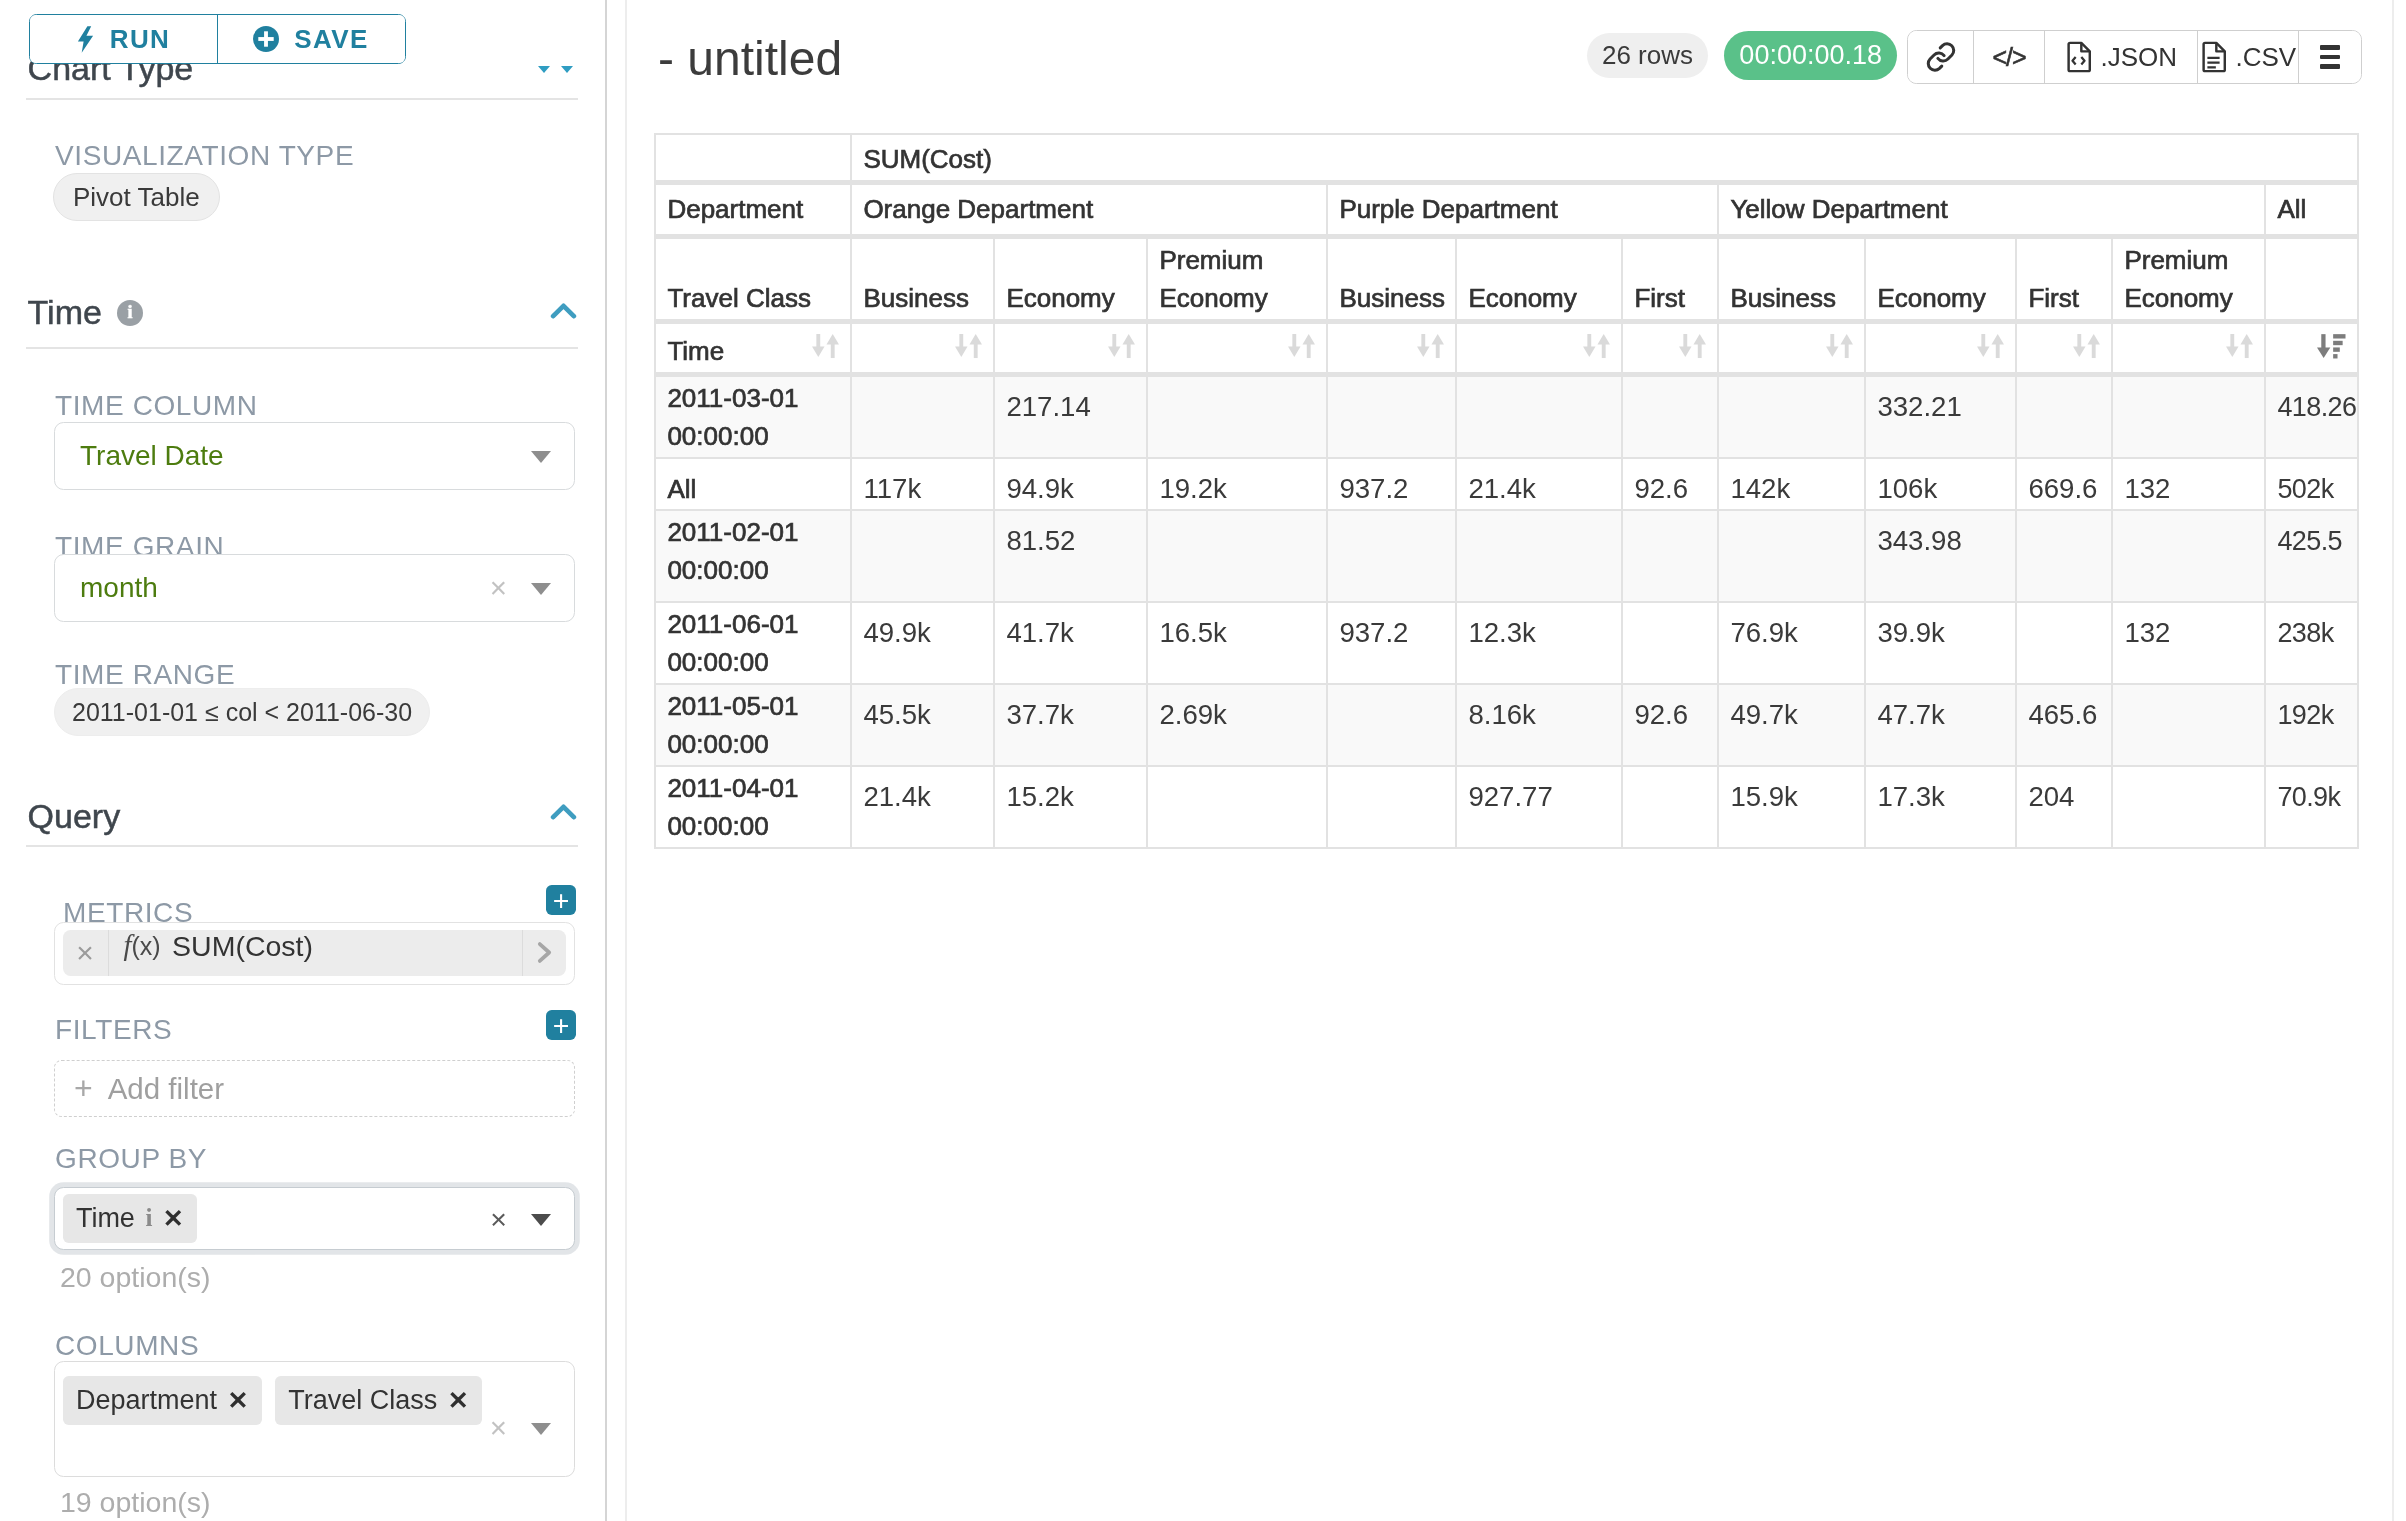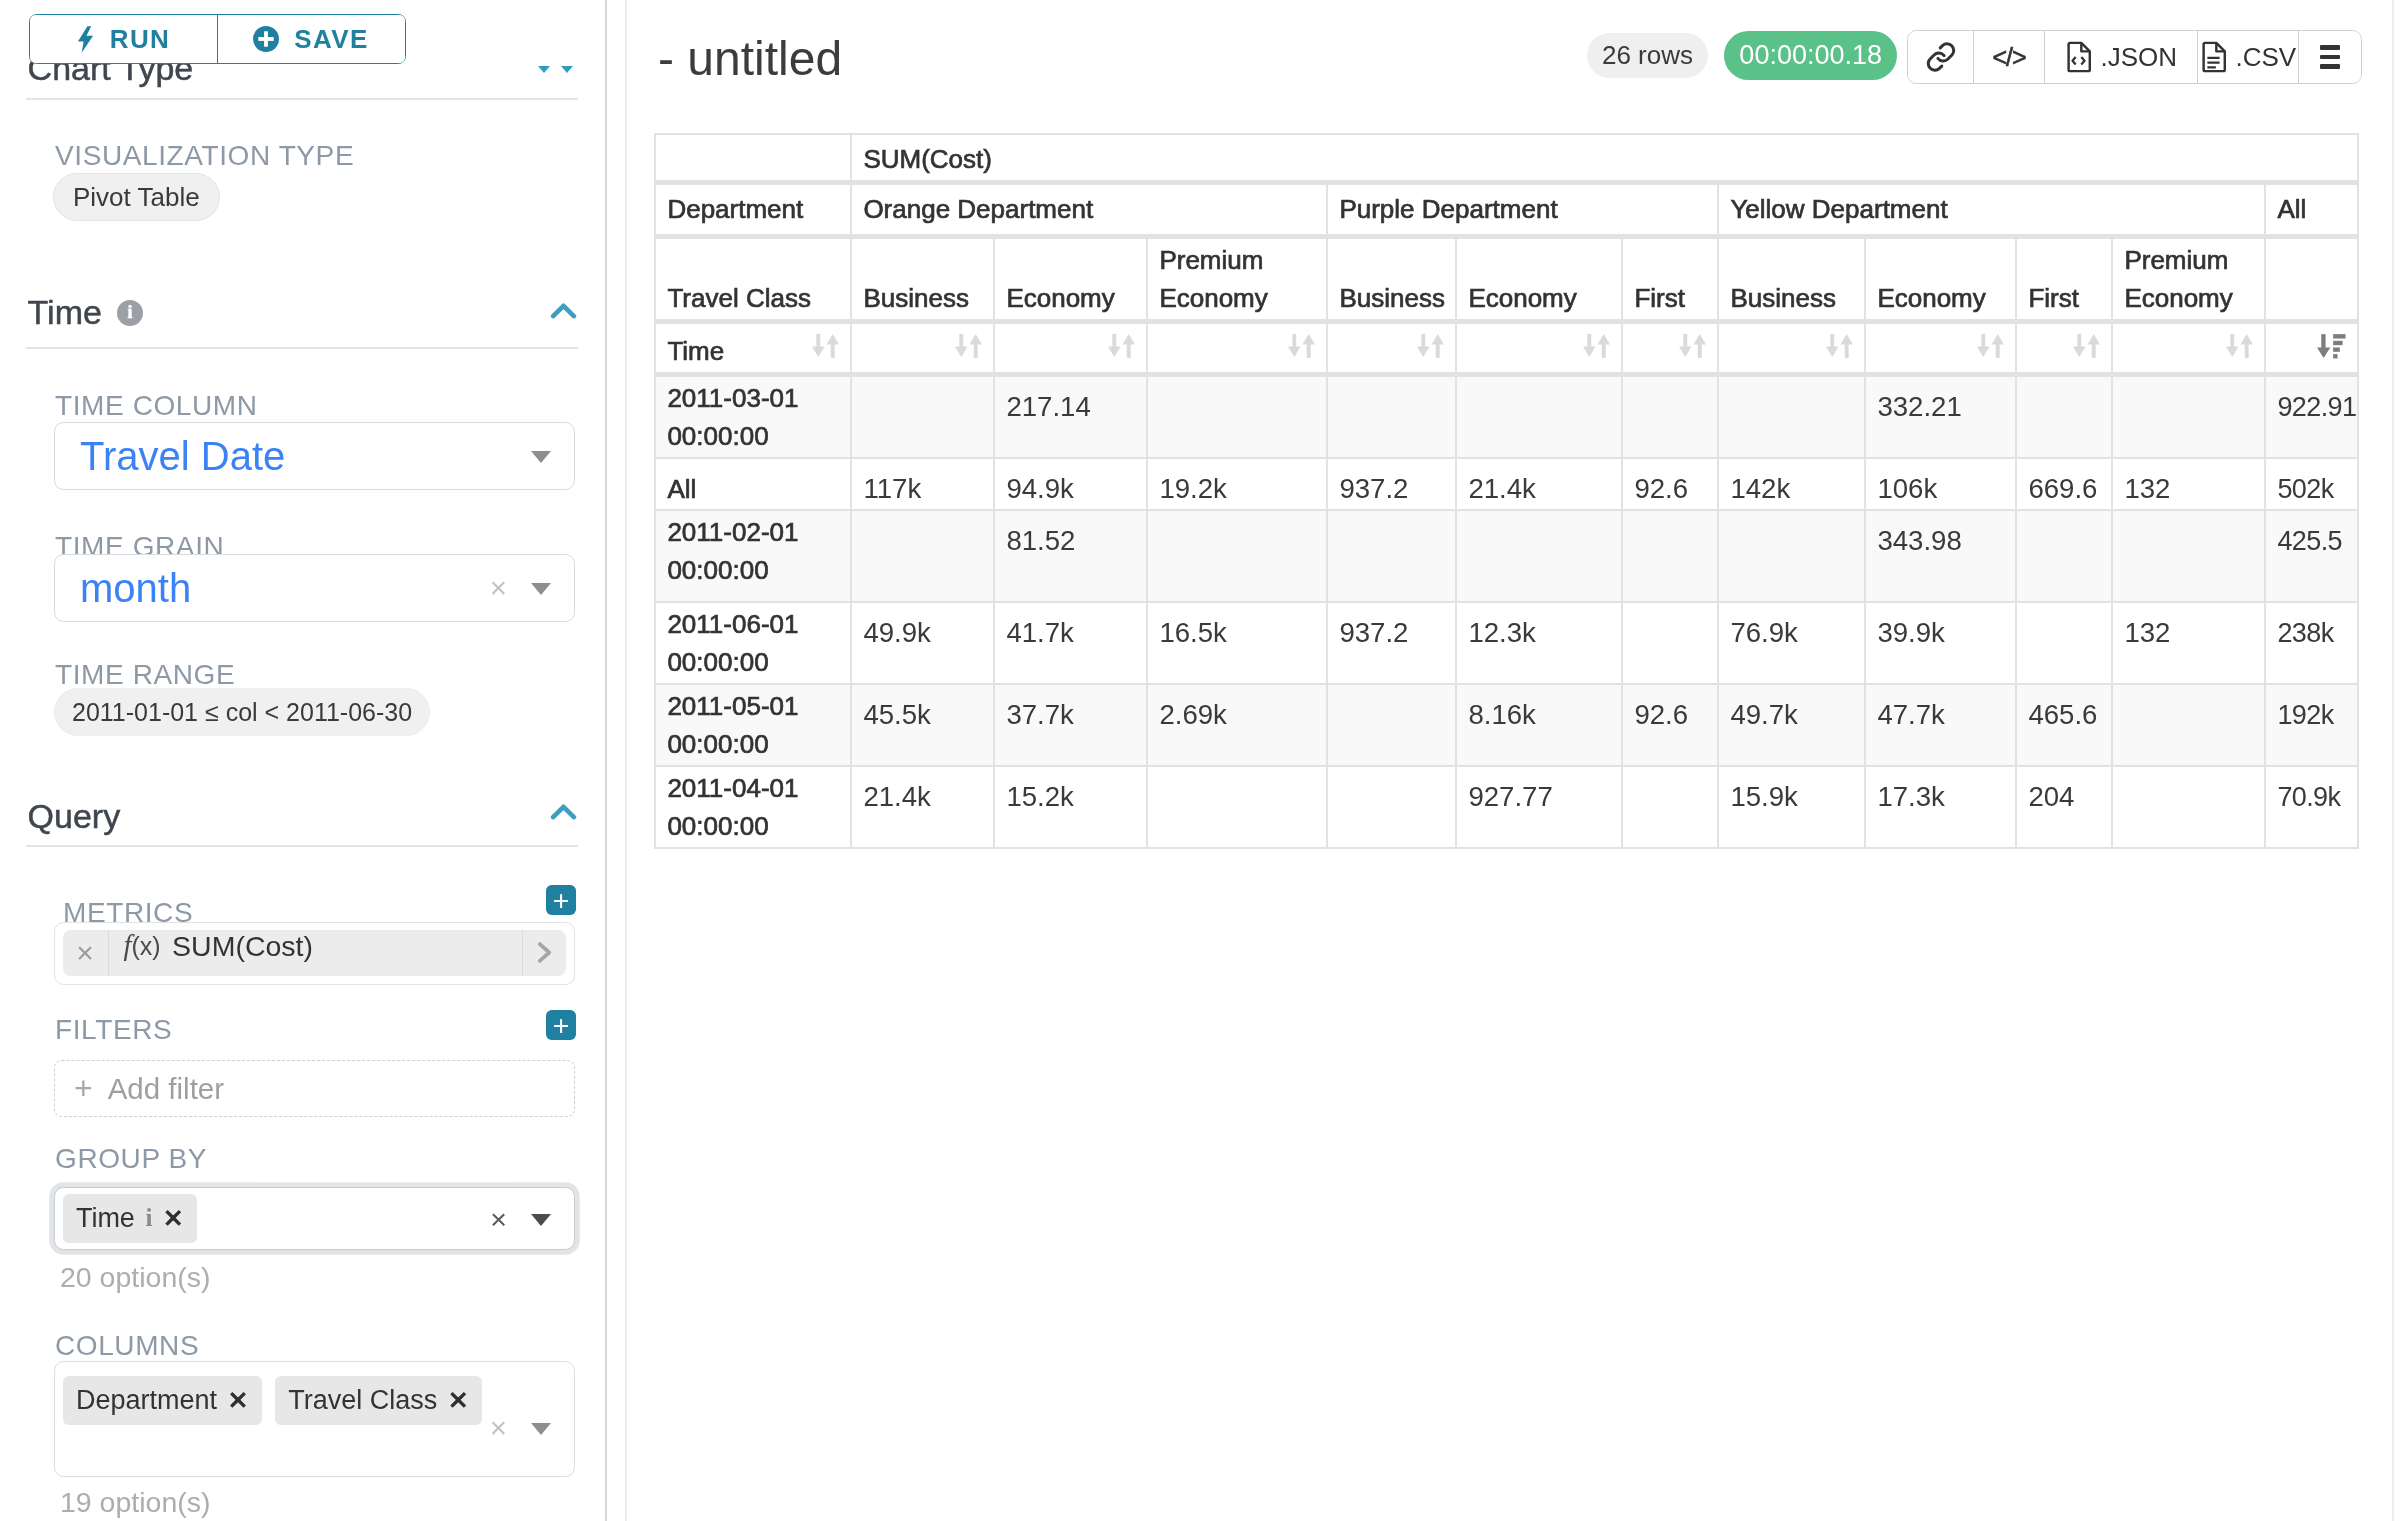--- a/index.html
+++ b/index.html
@@ -26,21 +26,21 @@
 
   #chart-type-heading { top:44px; z-index:1; }
   .top-caret { position:absolute; top:66px; width:0; height:0; border-left:6.7px solid transparent; border-right:6.7px solid transparent; border-top:7.6px solid #2f9dc2; z-index:1; }
 
   .pill { position:absolute; height:48px; border-radius:25px; background:#f0f0f0; border:1.9px solid #e3e3e3; font-size:26px; color:#3a3a3a; display:inline-flex; align-items:center; padding:0 19px; white-space:nowrap; }
 
   .info-circle { width:26px; height:26px; border-radius:50%; background:#9aa0a5; color:#fff; font-size:18px; font-weight:700; display:inline-flex; align-items:center; justify-content:center; font-family:"Liberation Serif",serif; }
   .chev-up { position:absolute; left:550px; width:27px; height:16px; }
 
   .select { position:absolute; left:54px; width:521px; background:#fff; border:1.9px solid #d8dbdd; border-radius:9.5px; }
-  .select .value { position:absolute; left:25px; top:50%; transform:translateY(-50%); font-size:40px; color:#3b82f6; }
+  .select .value { position:absolute; left:25px; top:50%; transform:translateY(-50%); font-size:28px; color:#4d7c0f; }
   .caret-down { position:absolute; right:23px; top:50%; margin-top:-4.8px; width:0; height:0; border-left:10.5px solid transparent; border-right:10.5px solid transparent; border-top:12.4px solid #8e8e8e; }
   .clear-x { position:absolute; right:67px; top:50%; transform:translateY(-50%); font-size:29.5px; color:#c2c2c2; line-height:1; }
 
   .plus-btn { position:absolute; left:546px; width:30px; height:30px; border-radius:5.7px; background:#20809f; color:#fff; border:none; font-size:28.5px; line-height:27px; text-align:center; cursor:pointer; padding:0; }
 
   #metric-box { position:absolute; left:54px; top:922px; width:521px; height:63px; border:1.9px solid #e2e2e2; border-radius:9.5px; background:#fff; }
   #metric-chip { position:absolute; left:7.6px; right:7.6px; top:6.7px; height:46px; background:#ececec; border-radius:7.6px; display:flex; align-items:stretch; }
   #metric-chip .mx { width:46px; display:flex; align-items:center; justify-content:center; font-size:30px; color:#9b9b9b; border-right:1.9px solid #dcdcdc; }
   #metric-chip .mlabel { flex:1; display:flex; align-items:flex-start; padding-left:15px; gap:11.4px; font-size:28.5px; color:#333; }
   #metric-chip .fx { font-size:25px; color:#4a4a4a; }
@@ -399,21 +399,21 @@
           <td data-name="value-cell"></td>
           <td data-name="value-cell">217.14</td>
           <td data-name="value-cell"></td>
           <td data-name="value-cell"></td>
           <td data-name="value-cell"></td>
           <td data-name="value-cell"></td>
           <td data-name="value-cell"></td>
           <td data-name="value-cell">332.21</td>
           <td data-name="value-cell"></td>
           <td data-name="value-cell"></td>
-          <td data-name="value-cell">922.91</td>
+          <td data-name="value-cell">418.26</td>
         </tr>
         <tr class="total-row" style="height:52px" data-name="pivot-row">
           <th data-name="row-label-cell">All</th>
           <td data-name="value-cell">117k</td>
           <td data-name="value-cell">94.9k</td>
           <td data-name="value-cell">19.2k</td>
           <td data-name="value-cell">937.2</td>
           <td data-name="value-cell">21.4k</td>
           <td data-name="value-cell">92.6</td>
           <td data-name="value-cell">142k</td>

